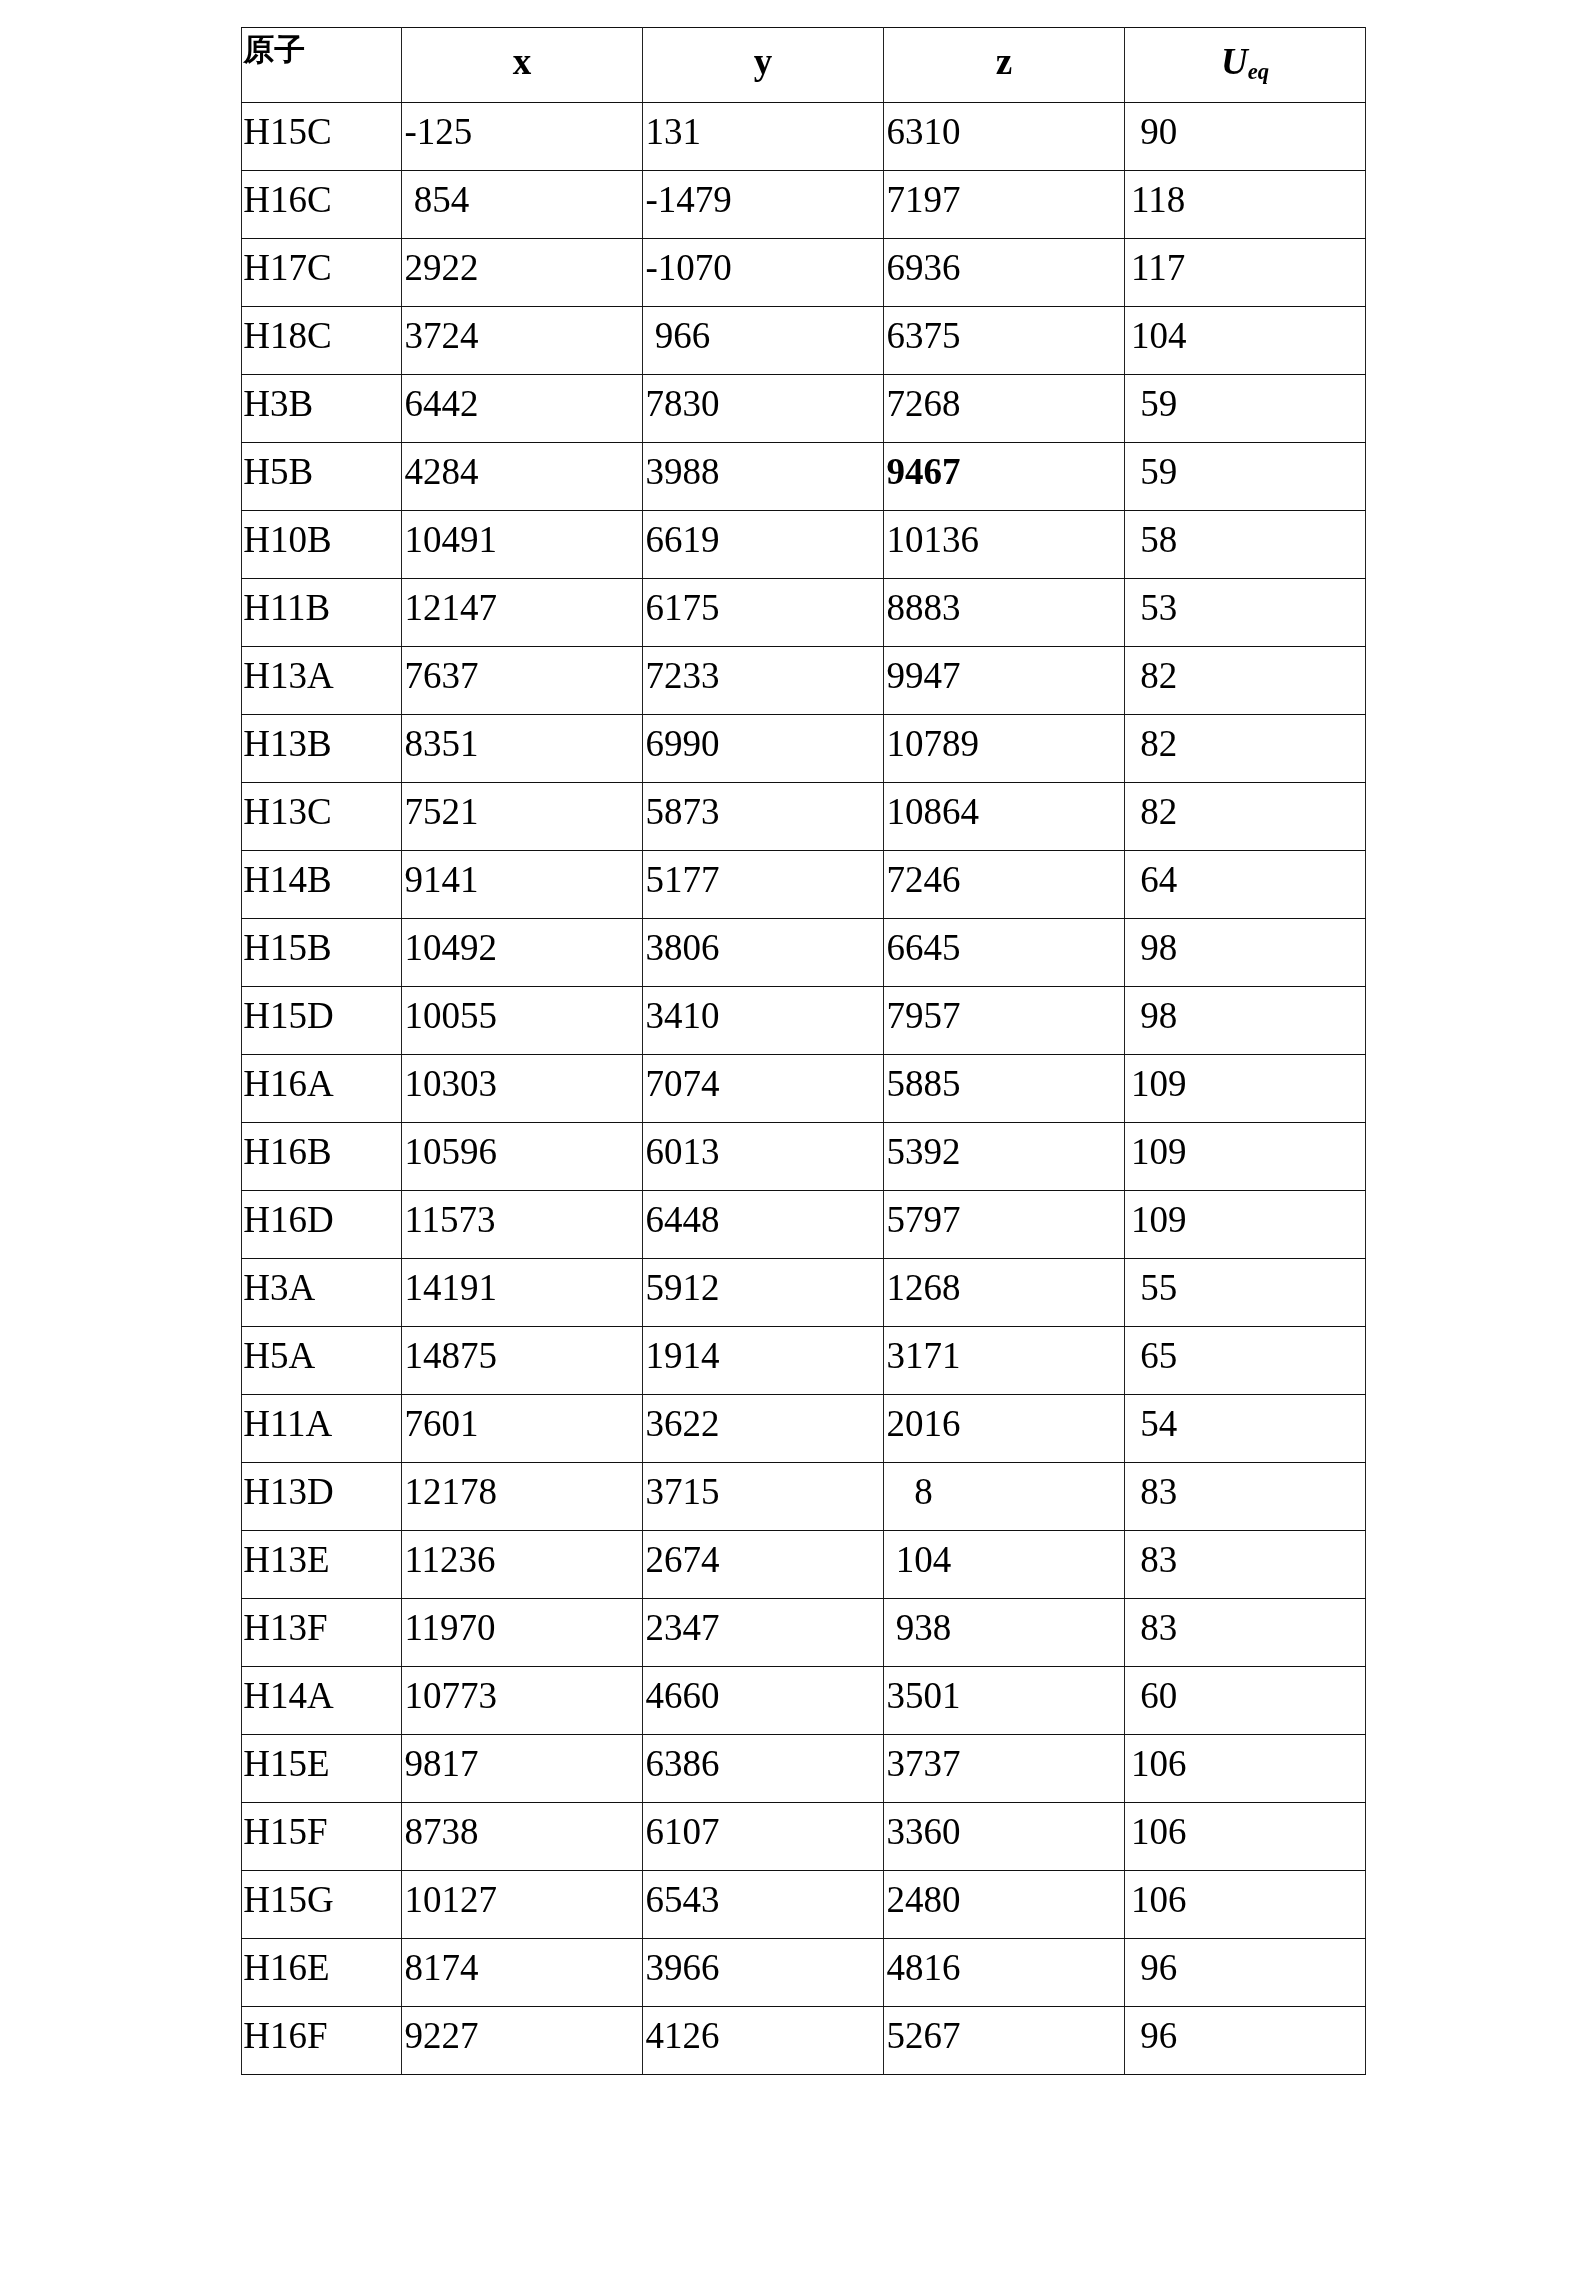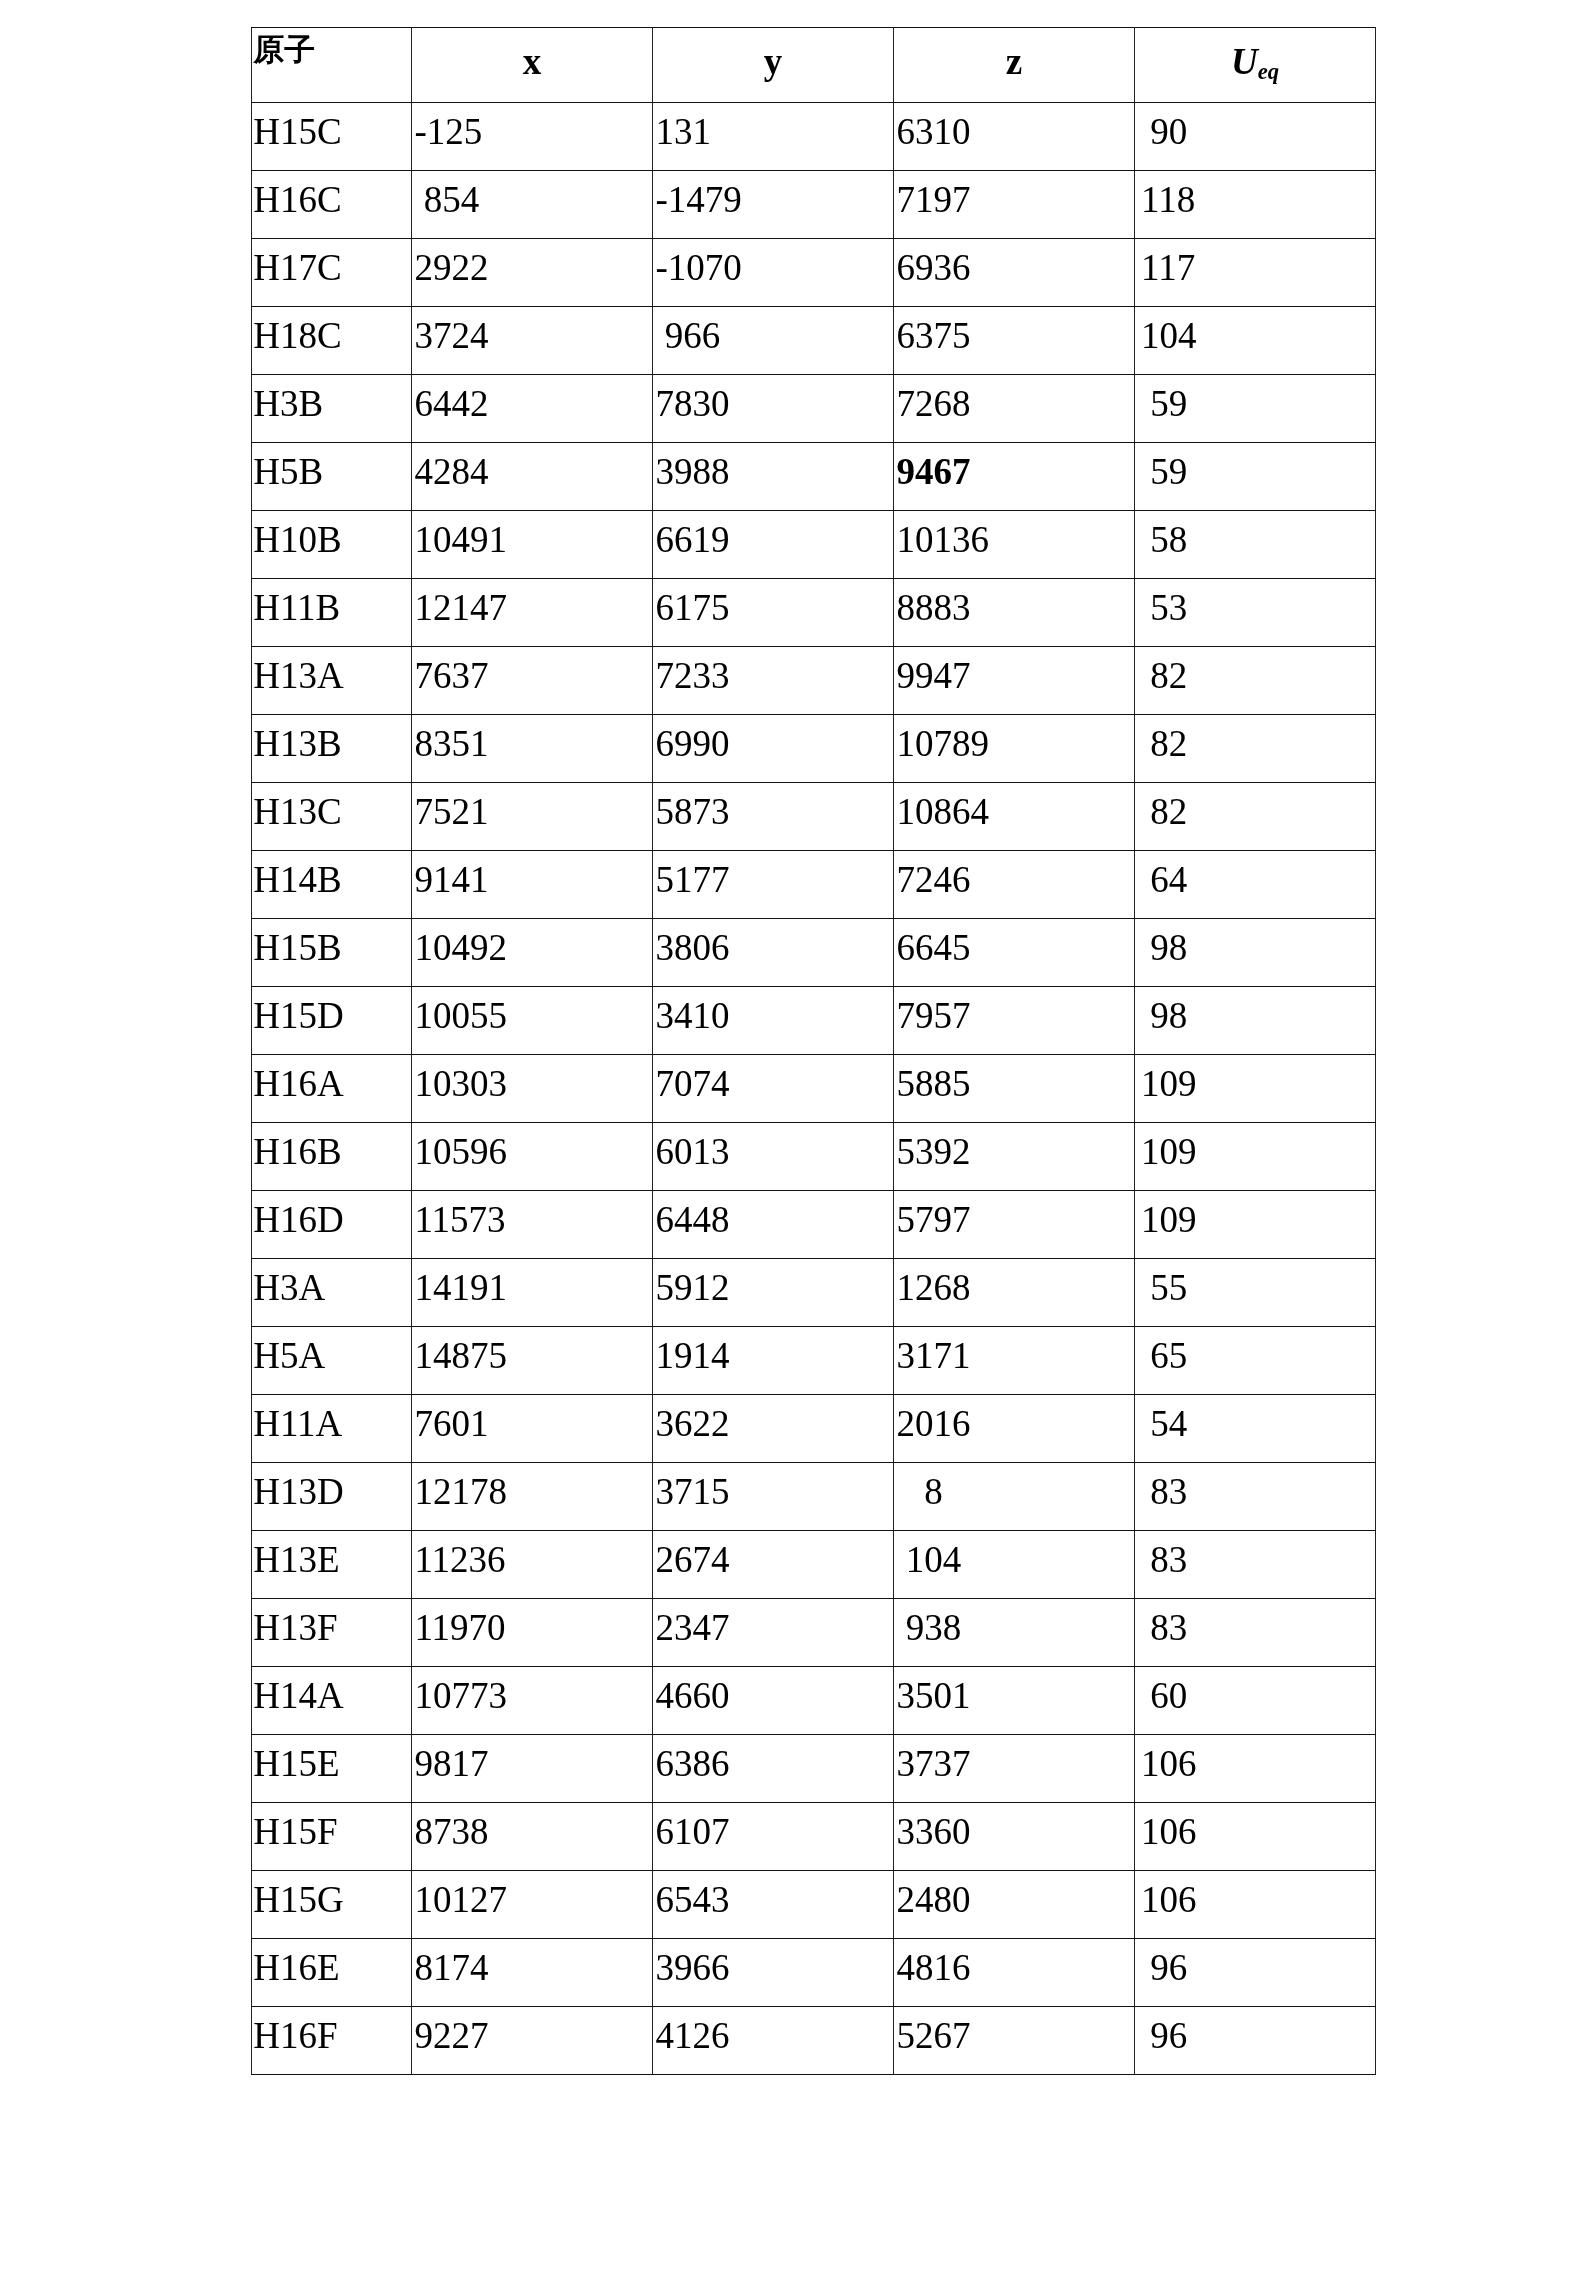--- a/index.html
+++ b/index.html
@@ -10,21 +10,21 @@
     body {
       width: 1590px;
       height: 2295px;
       position: relative;
       overflow: hidden;
       font-family: "Liberation Serif", "DejaVu Serif", serif;
       color: #000000;
     }
     .coord-table {
       position: absolute;
-      left: 251px;
+      left: 241px;
       top: 27px;
       width: 1123px;
       border-collapse: collapse;
       table-layout: fixed;
       border: 1.8px solid #000;
     }
     .coord-table col.c-atom { width: 160px; }
     .coord-table col.c-x { width: 241px; }
     .coord-table col.c-y { width: 241px; }
     .coord-table col.c-z { width: 241px; }

